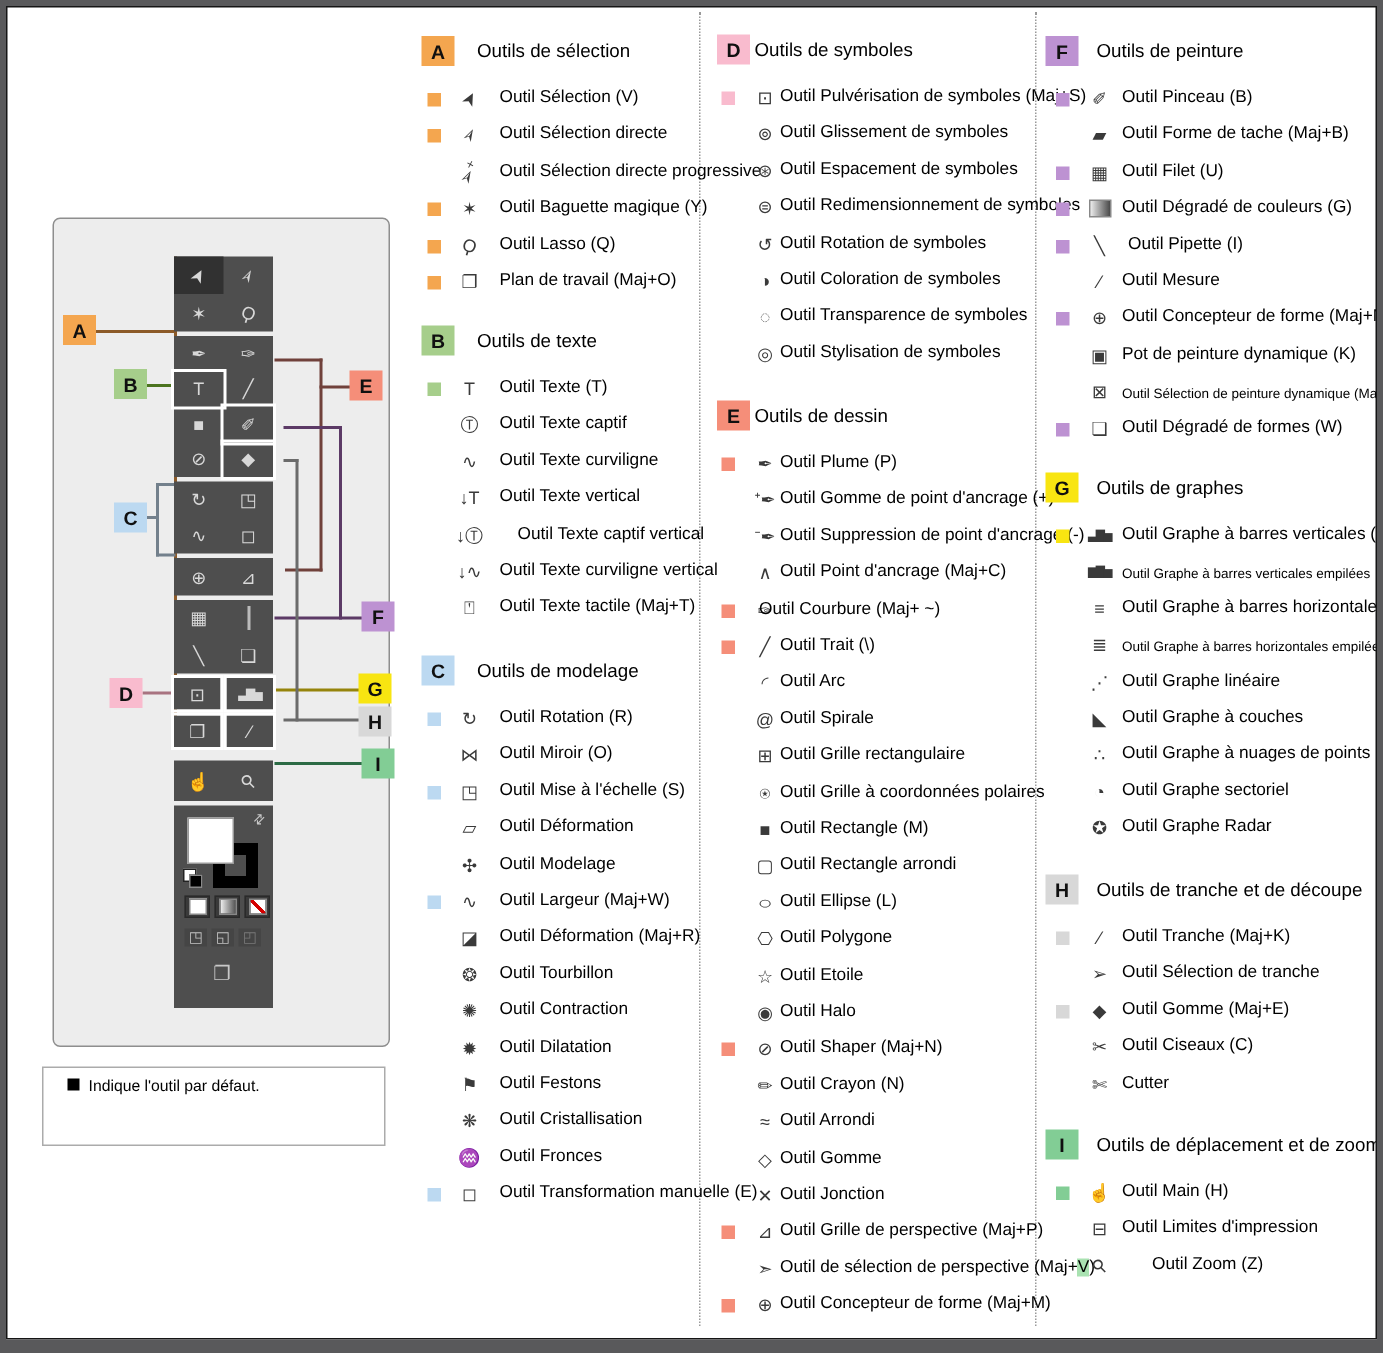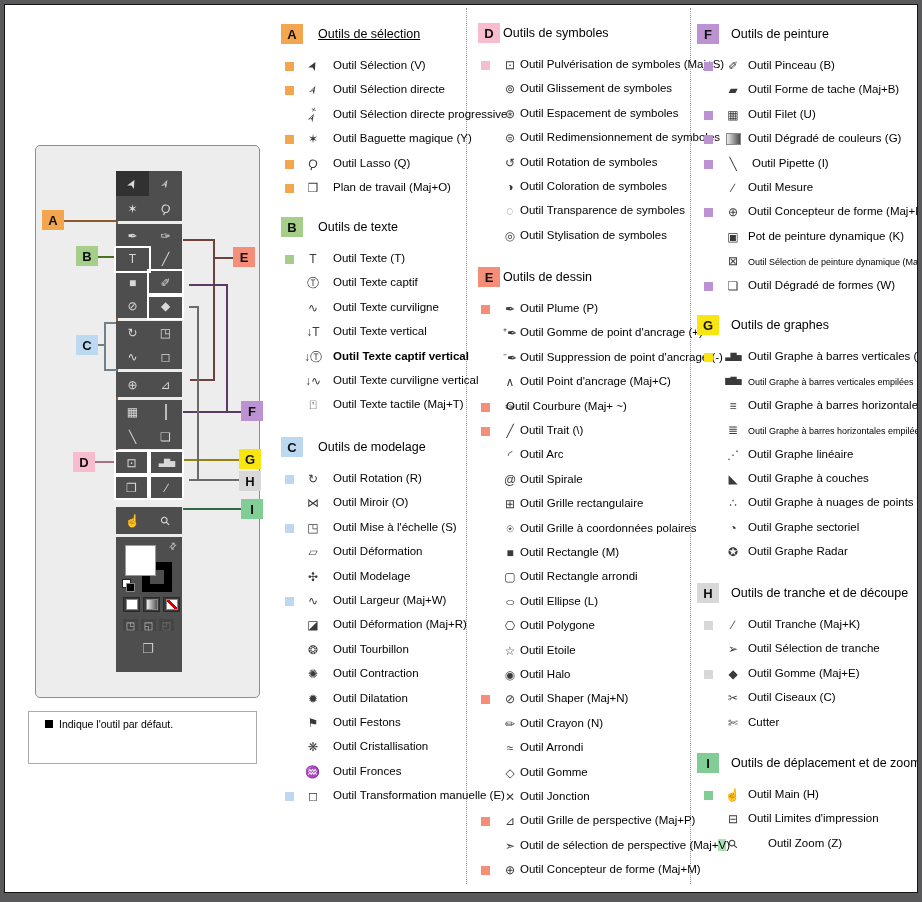--- a/index.html
+++ b/index.html
@@ -229,21 +229,21 @@
       <div class="chip" style="left: 73px; top: 452px; background: rgb(249, 187, 206);">D</div>
       <div class="chip" style="left: 233px; top: 247px; background: rgb(245, 142, 121);">E</div>
       <div class="chip" style="left: 241px; top: 401px; background: rgb(189, 146, 210);">F</div>
       <div class="chip" style="left: 239px; top: 449px; background: rgb(248, 229, 17);">G</div>
       <div class="chip" style="left: 239px; top: 471px; background: rgb(216, 216, 216);">H</div>
       <div class="chip" style="left: 241px; top: 499px; background: rgb(130, 205, 149);">I</div>
     </div>
   <div id="section-root">
       <div class="sec" style="left: 281px; top: 24px;">
         <div class="chip" style="left: 0px; top: 0px; background: rgb(244, 166, 79);">A</div>
-        <div class="sec-title" style="left: 37px; text-decoration: underline;">Outils de sélection</div>
+        <div class="sec-title" style="left: 37px;">Outils de sélection</div>
         <div class="trow" style="top: 30px; left: 0px;">
           <span class="bullet" style="left: 4px; background: rgb(244, 166, 79);"></span>
           <span class="ticon" data-icon="selection-arrow-icon" style="left: 22px;">➤</span>
           <span class="tlabel" style="left: 52px;">Outil Sélection (V)</span>
         </div>
         <div class="trow" style="top: 54.4px; left: 0px;">
           <span class="bullet" style="left: 4px; background: rgb(244, 166, 79);"></span>
           <span class="ticon" data-icon="direct-selection-arrow-icon" style="left: 22px;">➢</span>
           <span class="tlabel" style="left: 52px;">Outil Sélection directe</span>
         </div>
@@ -282,21 +282,21 @@
         <div class="trow" style="top: 78.8px; left: 0px;">
           <span class="ticon" data-icon="type-on-path-icon" style="left: 22px;">∿</span>
           <span class="tlabel" style="left: 52px;">Outil Texte curviligne</span>
         </div>
         <div class="trow" style="top: 103.2px; left: 0px;">
           <span class="ticon" data-icon="vertical-type-icon" style="left: 22px;">↓T</span>
           <span class="tlabel" style="left: 52px;">Outil Texte vertical</span>
         </div>
         <div class="trow" style="top: 127.6px; left: 0px;">
           <span class="ticon" data-icon="vertical-area-type-icon" style="left: 22px;">↓Ⓣ</span>
-          <span class="tlabel" style="left: 52px; font-weight: bold;">Outil Texte captif vertical</span>
+          <span class="tlabel" style="left: 64px;">Outil Texte captif vertical</span>
         </div>
         <div class="trow" style="top: 152px; left: 0px;">
           <span class="ticon" data-icon="vertical-type-on-path-icon" style="left: 22px;">↓∿</span>
           <span class="tlabel" style="left: 52px;">Outil Texte curviligne vertical</span>
         </div>
         <div class="trow" style="top: 176.4px; left: 0px;">
           <span class="ticon" data-icon="touch-type-icon" style="left: 22px;">⍞</span>
           <span class="tlabel" style="left: 52px;">Outil Texte tactile (Maj+T)</span>
         </div>
       </div>

